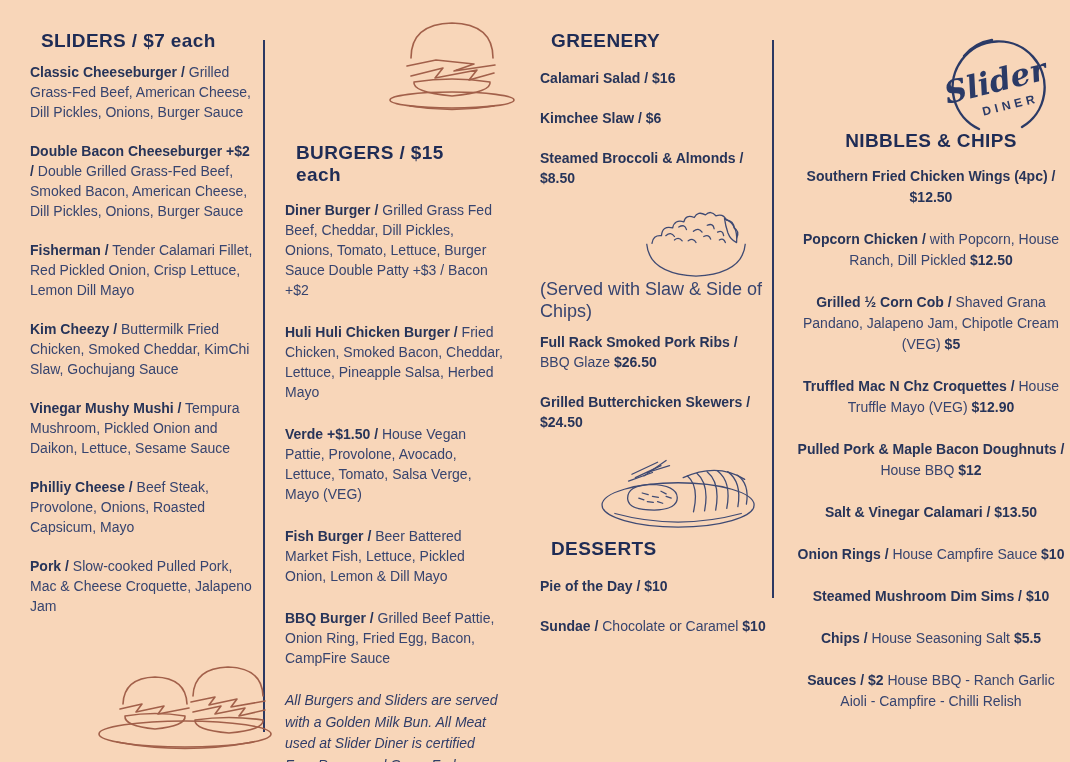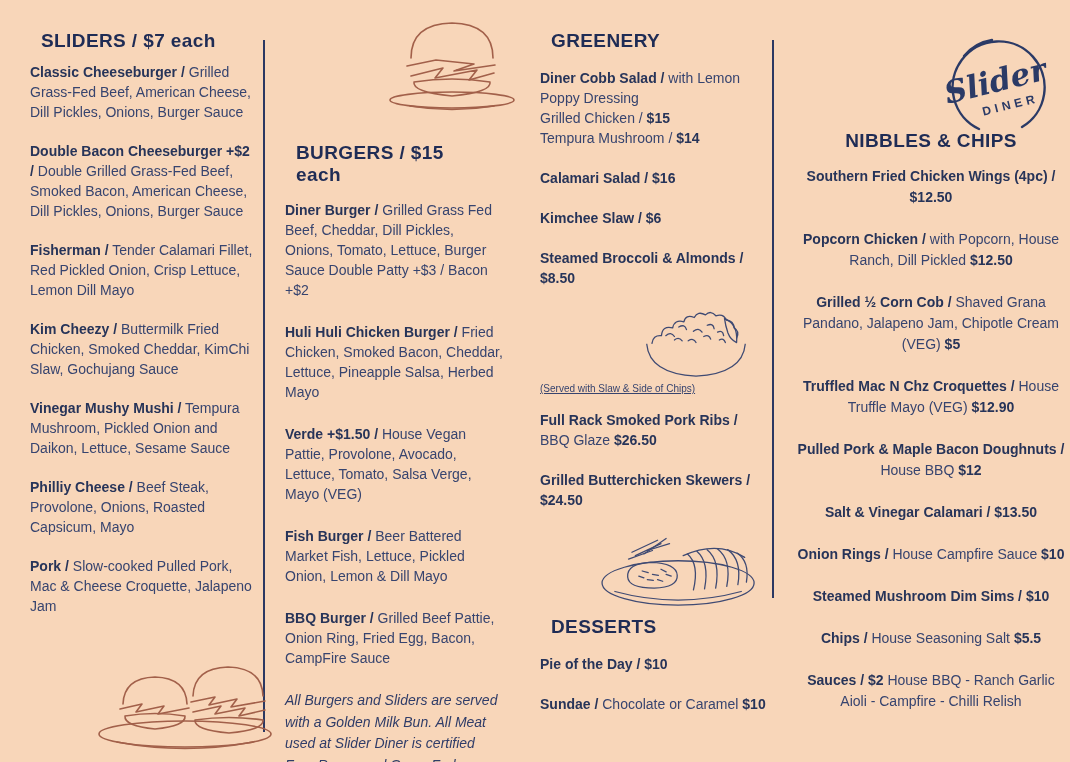--- a/index.html
+++ b/index.html
@@ -22,21 +22,21 @@
   #col1 h2.heading{margin-bottom:10px;}
   #col3 h2.heading{margin-bottom:16px;}
   .item{font-size:14px;line-height:20px;margin:0 0 19px;}
   #col2 .item{margin-bottom:22px;}
   #col3 .item{margin-bottom:20px;}
   #col4 .item{font-size:14px;line-height:21px;margin-bottom:21px;}
   .item b{color:#273459;font-weight:700;}
   .d{color:#37446f;font-weight:400;}
   .row{display:block;}
   .tight{margin:0;}
-  .subtitle{font-size:10px;line-height:22px;margin:-12px 0 10px;color:#37446f;text-decoration:underline;}
+  .subtitle{font-size:18px;line-height:22px;margin:-12px 0 10px;color:#37446f;}
   .footnote{
     font-style:italic;font-size:14px;line-height:21.5px;margin:0;color:#2f3c68;
   }
   .divider{position:absolute;width:2px;background:#2b3862;}
   #divider-left{left:263px;top:40px;height:692px;}
   #divider-right{left:772px;top:40px;height:558px;}
   .art{display:block;}
   #burger-art{position:absolute;left:386px;top:12px;}
   #sliders-art{position:absolute;left:95px;top:652px;}
   #logo-art{position:absolute;left:936px;top:28px;}
@@ -107,26 +107,20 @@
     <b>BBQ Burger /</b>
     <span class="d">Grilled Beef Pattie, Onion Ring, Fried Egg, Bacon, CampFire Sauce</span>
   </p>
 
   <p class="footnote">All Burgers and Sliders are served with a Golden Milk Bun. All Meat used at Slider Diner is certified Free Range and Grass Fed sourced from Victorian Farms.</p>
 </div>
 
 <div class="col" id="col3">
   <h2 class="heading">GREENERY</h2>
 
-  <p class="item">
-    <b>Diner Cobb Salad /</b>
-    <span class="d">with Lemon Poppy Dressing</span>
-    <span class="row"><span class="d">Grilled Chicken /</span> <b>$15</b></span>
-    <span class="row"><span class="d">Tempura Mushroom /</span> <b>$14</b></span>
-  </p>
 
   <p class="item">
     <b>Calamari Salad /</b>
     <b>$16</b>
   </p>
   <p class="item">
     <b>Kimchee Slaw /</b>
     <b>$6</b>
   </p>
   <p class="item">

